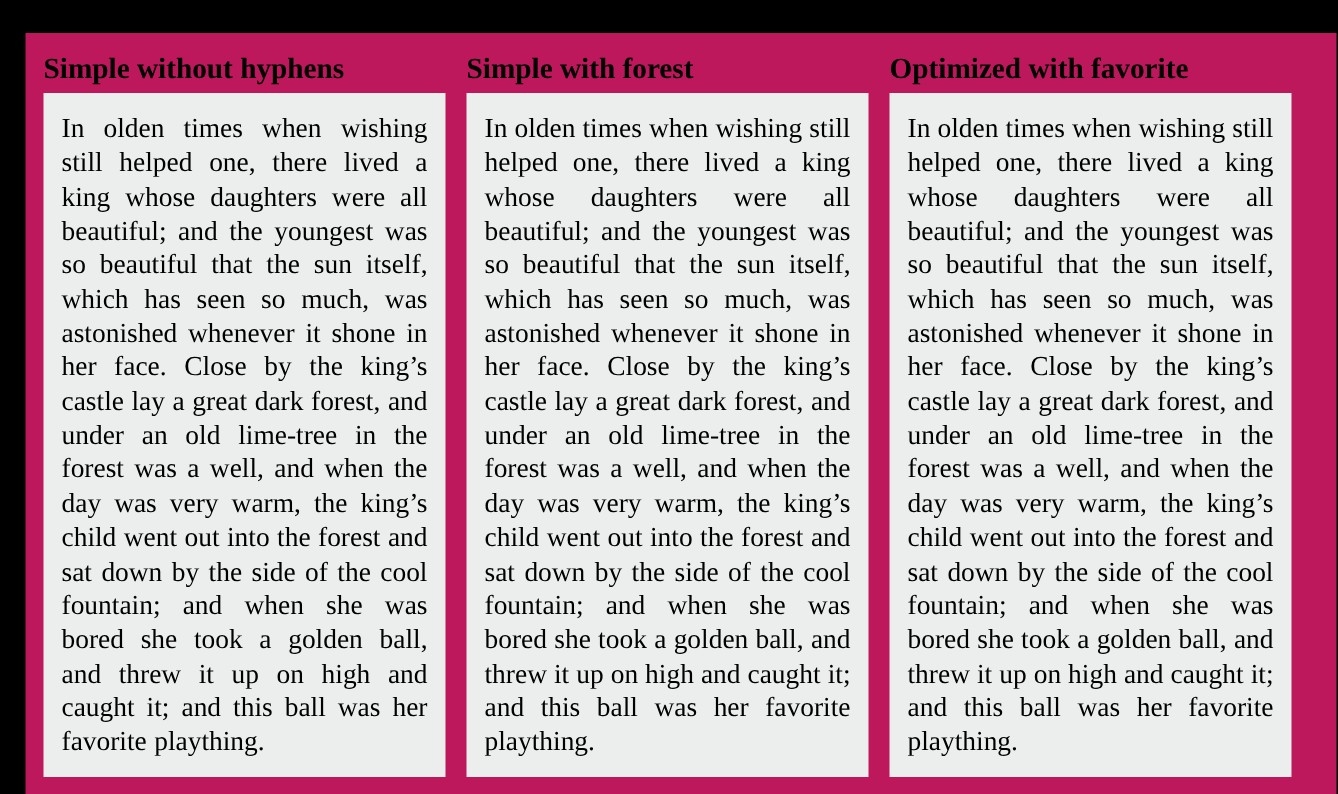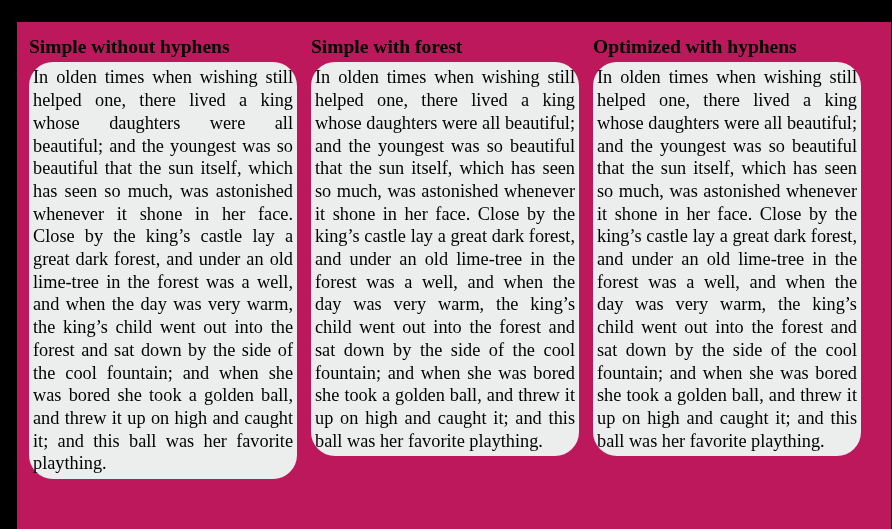--- a/index.html
+++ b/index.html
@@ -49,23 +49,22 @@
   }
   .para {
     background: #eceded;
     color: #000000;
     font-family: "Liberation Serif", serif;
     font-size: 18.3px;
     line-height: 22.7px;
     text-align: justify;
     text-justify: inter-word;
     margin: 0;
-    padding: 4px;
+    padding: 12px;
     box-sizing: border-box;
-    border-radius: 24px;
   }
   
   .no-hyphen {
     hyphens: none;
     -webkit-hyphens: none;
     word-spacing: 0.02em;
   }
   
   .with-hyphen {
     hyphens: auto;
@@ -89,18 +88,18 @@
       <div class="col-head">Simple without hyphens</div>
       <div class="para no-hyphen">In olden times when wishing still helped one, there lived a king whose daughters were all beautiful; and the youngest was so beautiful that the sun itself, which has seen so much, was astonished whenever it shone in her face. Close by the king’s castle lay a great dark forest, and under an old lime-tree in the forest was a well, and when the day was very warm, the king’s child went out into the forest and sat down by the side of the cool fountain; and when she was bored she took a golden ball, and threw it up on high and caught it; and this ball was her favorite plaything.</div>
     </div>
 
     <div class="col">
       <div class="col-head">Simple with forest</div>
       <div class="para with-hyphen">In olden times when wishing still helped one, there lived a king whose daughters were all beautiful; and the youngest was so beautiful that the sun itself, which has seen so much, was astonished whenever it shone in her face. Close by the king’s castle lay a great dark forest, and under an old lime-tree in the forest was a well, and when the day was very warm, the king’s child went out into the forest and sat down by the side of the cool fountain; and when she was bored she took a golden ball, and threw it up on high and caught it; and this ball was her favorite plaything.</div>
     </div>
 
     <div class="col">
-      <div class="col-head">Optimized with hyphens</div>
+      <div class="col-head">Optimized with favorite</div>
       <div class="para optimized">In olden times when wishing still helped one, there lived a king whose daughters were all beautiful; and the youngest was so beautiful that the sun itself, which has seen so much, was astonished whenever it shone in her face. Close by the king’s castle lay a great dark forest, and under an old lime-tree in the forest was a well, and when the day was very warm, the king’s child went out into the forest and sat down by the side of the cool fountain; and when she was bored she took a golden ball, and threw it up on high and caught it; and this ball was her favorite plaything.</div>
     </div>
 
   </div>
 </div>
 
 </body></html>

